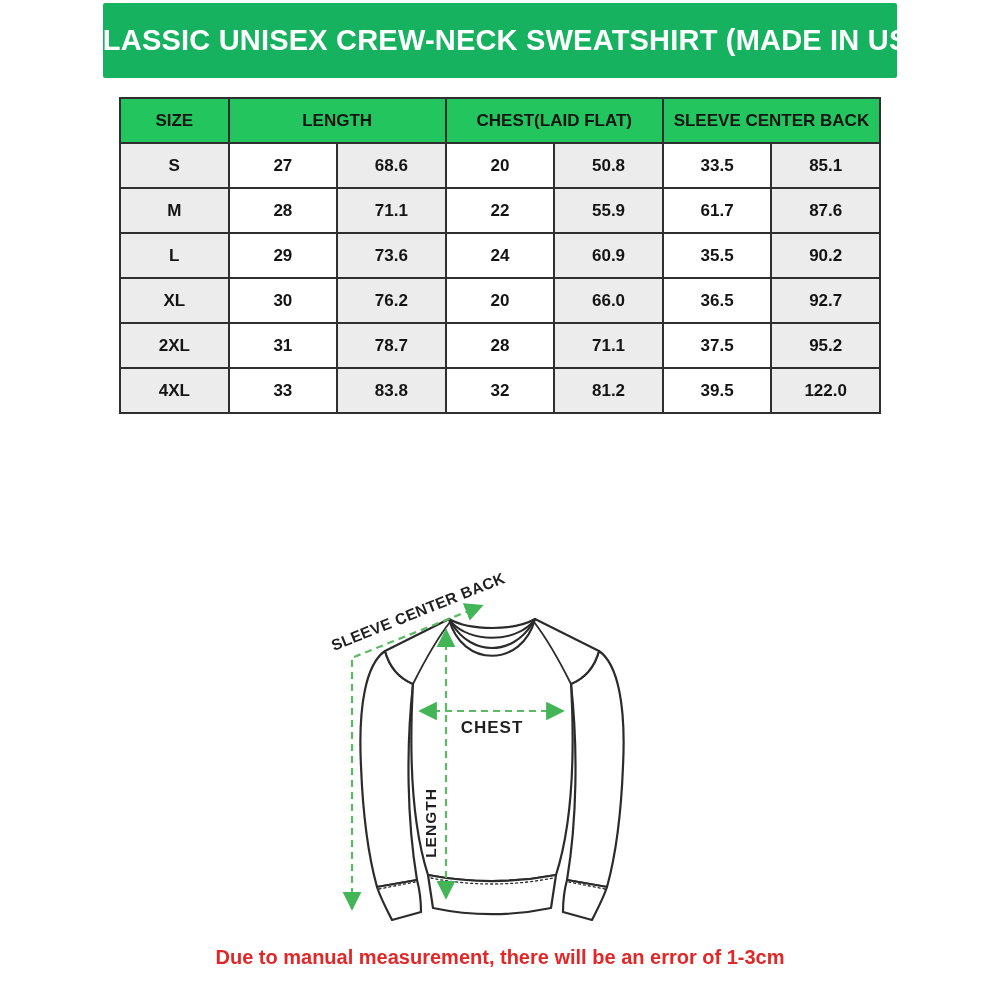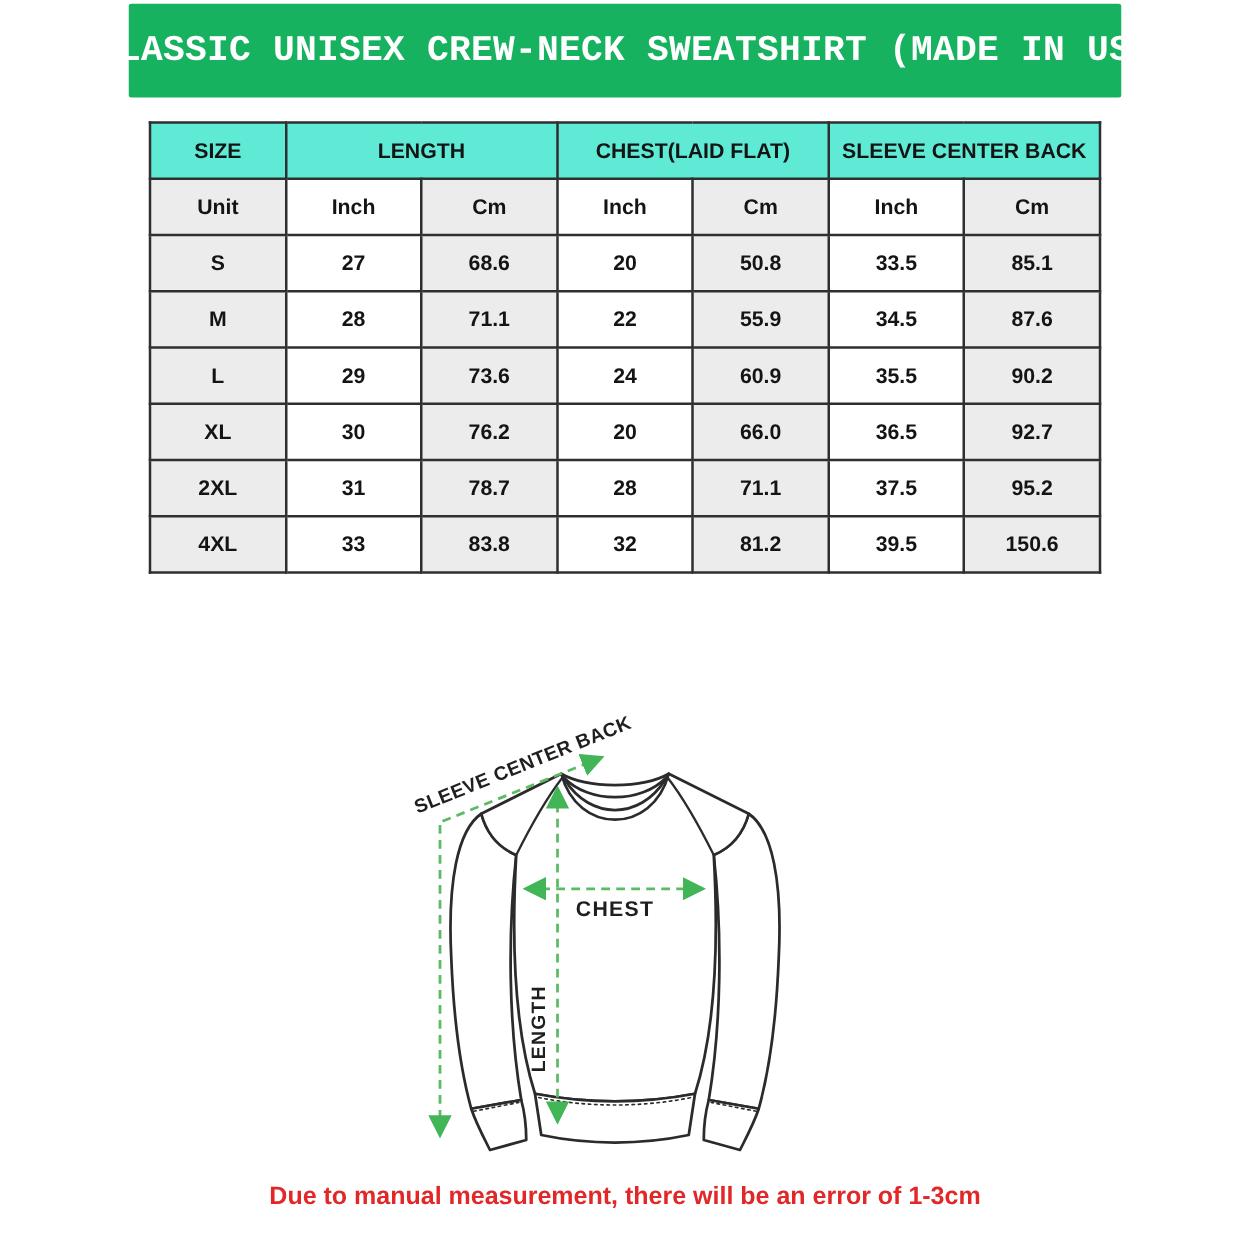--- a/index.html
+++ b/index.html
@@ -13,21 +13,20 @@
     overflow: hidden;
   }
   
   .banner {
     position: absolute;
     left: 103px; top: 3px;
     width: 794px; height: 75px;
     background: #16b25f;
     display: flex; align-items: center; justify-content: center;
     border-radius: 2px;
-    font-family: Liberation Mono, monospace;
   }
   .banner-title {
     color: #ffffff;
     font-size: 29px;
     font-weight: 800;
     letter-spacing: 0.2px;
     white-space: nowrap;
   }
   
   .chart-wrap {
@@ -43,21 +42,21 @@
   table.size-chart th, table.size-chart td {
     border: 2px solid #2f2f2f;
     height: 45px;
     text-align: center;
     vertical-align: middle;
     font-size: 17px;
     font-weight: 700;
     color: #141414;
     background: #ffffff;
   }
-  table.size-chart tr.group-row th { background: #5eead4; }
+  table.size-chart tr.group-row th { background: #22c55e; }
   table.size-chart tr.cells-row td:nth-child(odd) { background: #ececec; }
   
   .diagram {
     position: absolute;
     left: 300px; top: 572px;
     width: 400px; height: 368px;
   }
   
   .note {
     position: absolute;
@@ -81,44 +80,35 @@
   <div class="chart-wrap">
     <table class="size-chart">
       <tbody>
           <tr class="group-row">
         <th>SIZE</th>
         <th colspan="2">LENGTH</th>
         <th colspan="2">CHEST(LAID FLAT)</th>
         <th colspan="2">SLEEVE CENTER BACK</th>
       </tr>
       <tr class="cells-row">
-        <td>Unit</td>
-        <td>Inch</td>
-        <td>Cm</td>
-        <td>Inch</td>
-        <td>Cm</td>
-        <td>Inch</td>
-        <td>Cm</td>
-      </tr>
-      <tr class="cells-row">
         <td>S</td>
         <td>27</td>
         <td>68.6</td>
         <td>20</td>
         <td>50.8</td>
         <td>33.5</td>
         <td>85.1</td>
       </tr>
       <tr class="cells-row">
         <td>M</td>
         <td>28</td>
         <td>71.1</td>
         <td>22</td>
         <td>55.9</td>
-        <td>34.5</td>
+        <td>61.7</td>
         <td>87.6</td>
       </tr>
       <tr class="cells-row">
         <td>L</td>
         <td>29</td>
         <td>73.6</td>
         <td>24</td>
         <td>60.9</td>
         <td>35.5</td>
         <td>90.2</td>
@@ -141,21 +131,21 @@
         <td>37.5</td>
         <td>95.2</td>
       </tr>
       <tr class="cells-row">
         <td>4XL</td>
         <td>33</td>
         <td>83.8</td>
         <td>32</td>
         <td>81.2</td>
         <td>39.5</td>
-        <td>150.6</td>
+        <td>122.0</td>
       </tr>
     </tbody>
       </table>
   </div>
 
   <svg class="diagram" viewBox="300 572 400 368" width="400" height="368" xmlns="http://www.w3.org/2000/svg">
     <defs>
       <marker id="arr" viewBox="0 0 10 10" refX="8.5" refY="5" markerWidth="8.5" markerHeight="8.5" orient="auto-start-reverse">
         <path d="M0,0 L10,5 L0,10 Z" fill="#42b556"></path>
       </marker>

